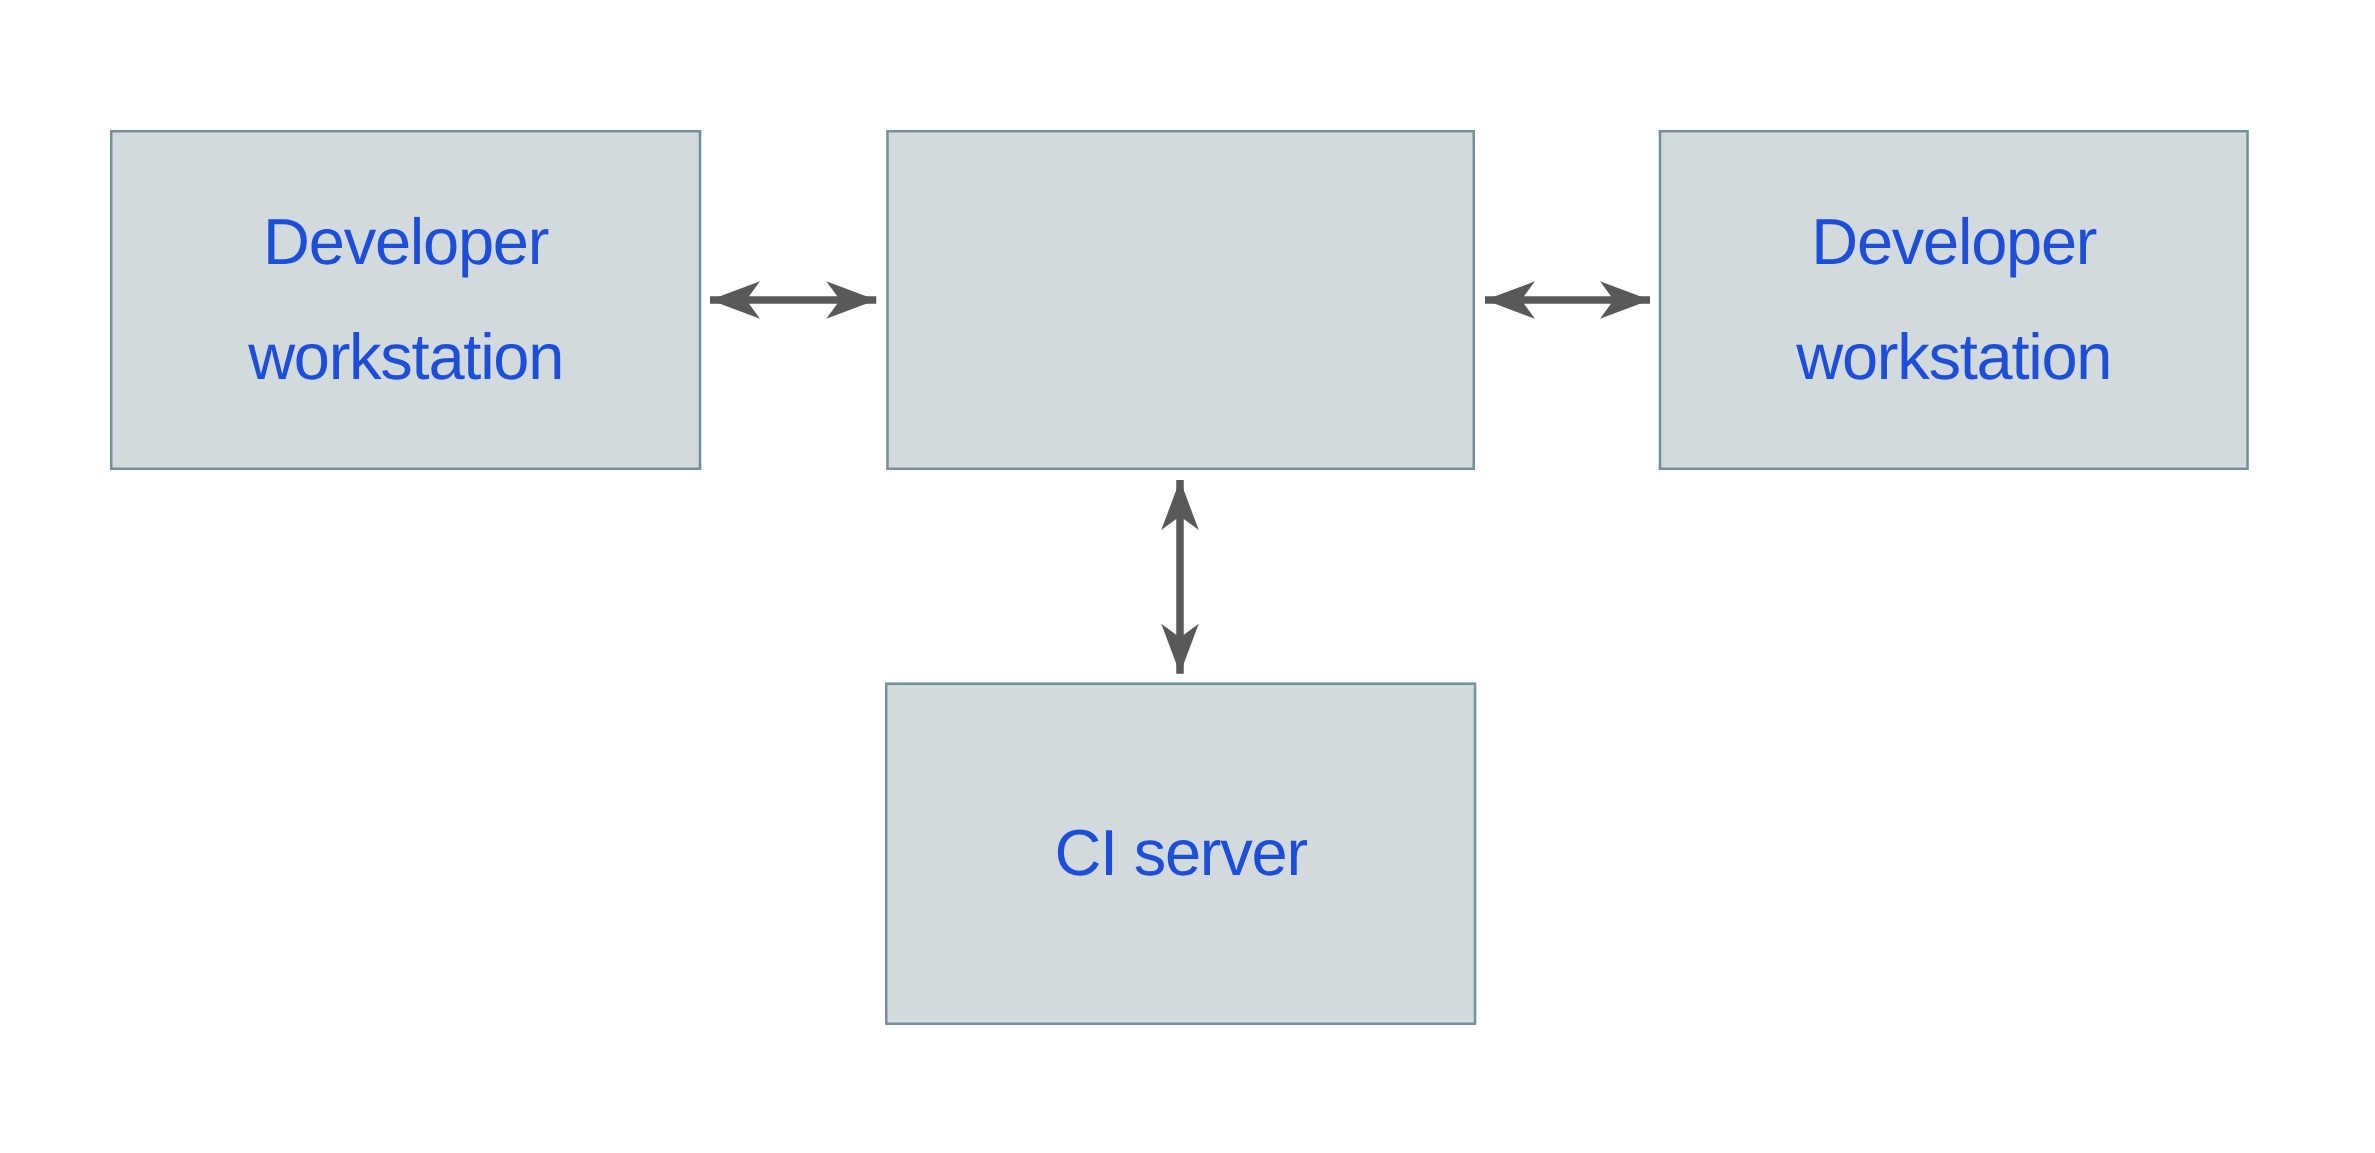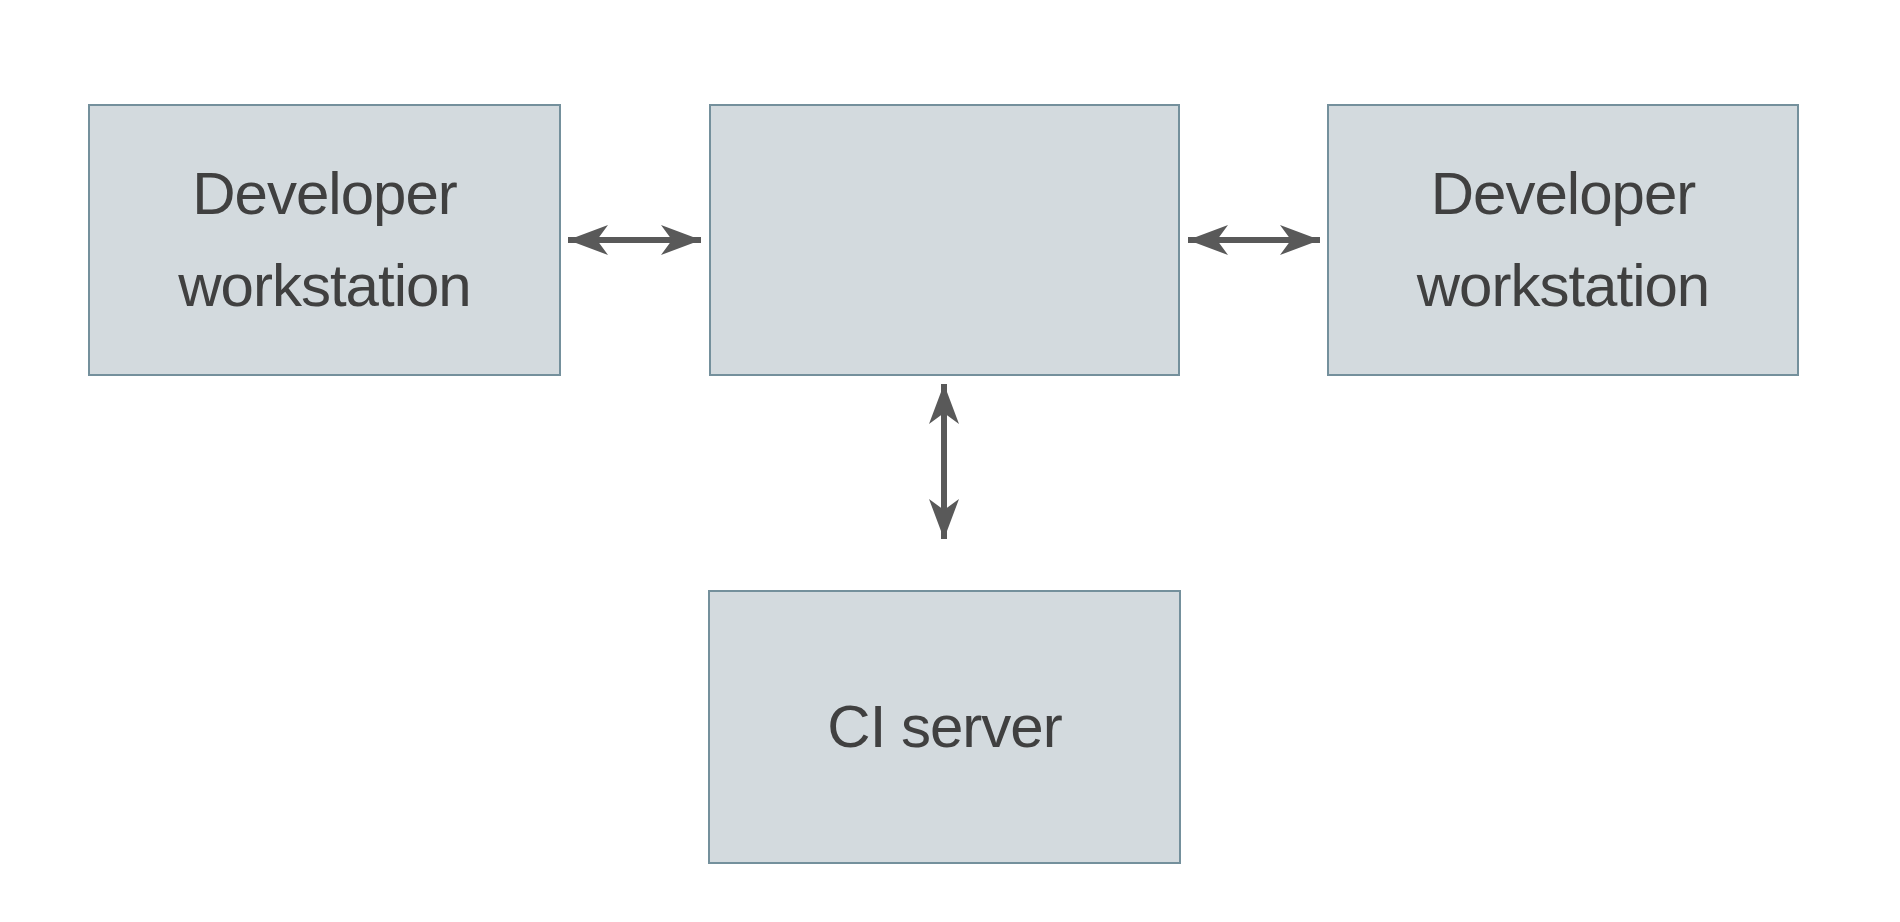--- a/index.html
+++ b/index.html
@@ -20,30 +20,30 @@
     position: absolute;
     background: #d3dade;
     border: 2px solid #74909c;
     display: flex;
     flex-direction: column;
     align-items: center;
     justify-content: center;
     text-align: center;
   }
   .node .label-line {
-    font-size: 60px;
+    font-size: 52px;
     line-height: 92px;
-    color: #404040;
+    color: #1d4ed8;
     letter-spacing: -1px;
     white-space: nowrap;
   }
   #node-dev-left   { left: 88px;   top: 104px; width: 473px; height: 272px; }
   #node-cache      { left: 709px;  top: 104px; width: 471px; height: 272px; }
   #node-dev-right  { left: 1327px; top: 104px; width: 472px; height: 272px; }
-  #node-ci         { left: 708px;  top: 546px; width: 473px; height: 274px; margin-top: 44px; }
+  #node-ci         { left: 708px;  top: 546px; width: 473px; height: 274px; }
   svg.arrows {
     position: absolute;
     left: 0; top: 0;
     width: 1900px; height: 922px;
     pointer-events: none;
   }
   svg.arrows line {
     stroke: #595959;
     stroke-width: 6;
   }

